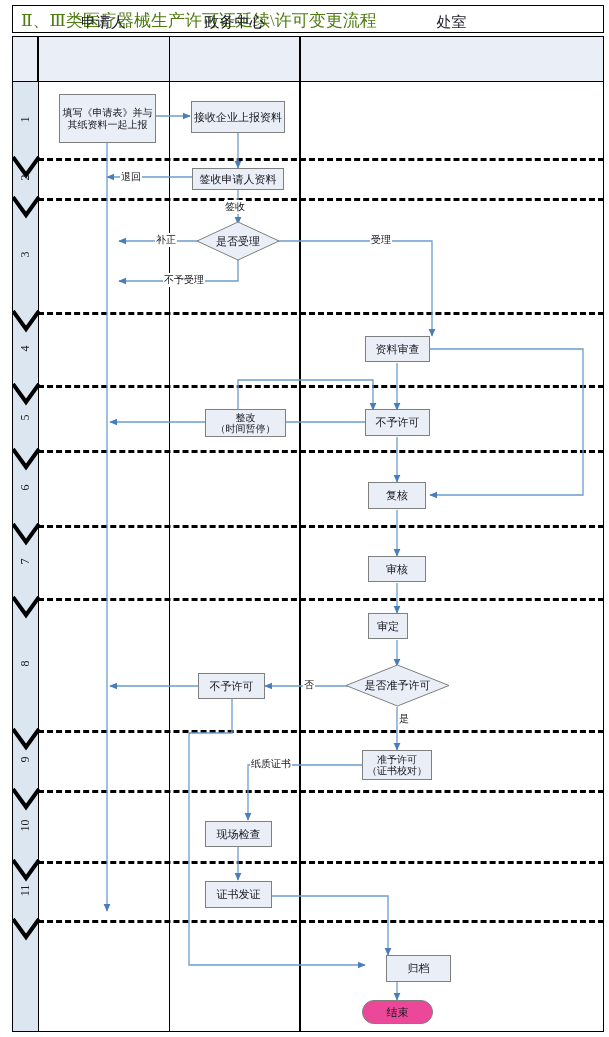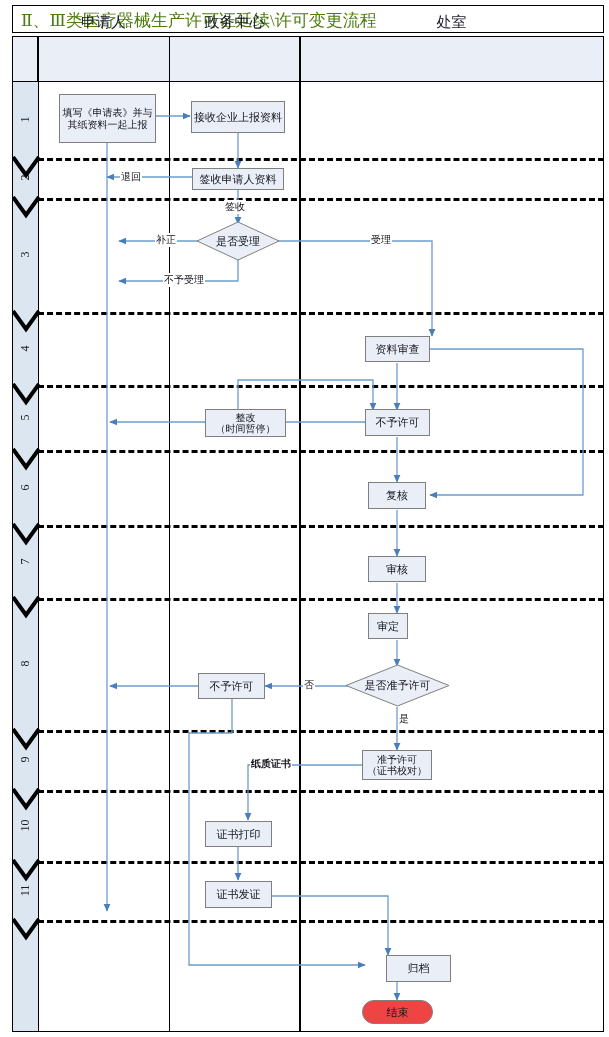--- a/index.html
+++ b/index.html
@@ -39,21 +39,21 @@
   .dash{position:absolute;left:38px;width:566px;height:0;
     border-top:3px dashed #000;}
 
   
   .box{position:absolute;box-sizing:border-box;border:1px solid #7f7f7f;
     background:#e9eef7;color:#14141e;font-size:11px;line-height:1.18;
     display:flex;align-items:center;justify-content:center;text-align:center;
     padding:1px 2px;}
   .box.sm{font-size:10px;}
   .term{position:absolute;box-sizing:border-box;border:1px solid #7f7f7f;
-    background:#ef4444;border-radius:14px;color:#14141e;font-size:11px;
+    background:#ec4899;border-radius:14px;color:#14141e;font-size:11px;
     display:flex;align-items:center;justify-content:center;}
 
   
   .dia{position:absolute;text-align:center;}
   .dia .lbl{position:absolute;left:0;top:0;width:100%;height:100%;
     display:flex;align-items:center;justify-content:center;
     font-size:11px;color:#14141e;white-space:nowrap;}
 
   
   #wires{position:absolute;left:0;top:0;width:609px;height:1037px;
@@ -261,30 +261,30 @@
     <div class="lbl">是否准予许可</div>
   </div>
 
   <div class="box" style="left:198px;top:673px;width:67px;height:26px;">不予许可</div>
 
   <div class="box sm" style="left:362px;top:750px;width:70px;height:30px;flex-direction:column;line-height:1.1;">
     <span>准予许可</span>
     <span>（证书校对）</span>
   </div>
 
-  <div class="box" style="left:205px;top:821px;width:67px;height:26px;">证书打印</div>
+  <div class="box" style="left:205px;top:821px;width:67px;height:26px;">现场检查</div>
 
   <div class="box" style="left:205px;top:881px;width:67px;height:27px;">证书发证</div>
 
   <div class="box" style="left:386px;top:955px;width:65px;height:27px;">归档</div>
 
   <div class="term" style="left:362px;top:1000px;width:71px;height:24px;">结束</div>
 
   <div class="elbl" style="left:120px;top:170px;">退回</div>
   <div class="elbl" style="left:224px;top:200px;">签收</div>
   <div class="elbl" style="left:155px;top:233px;">补正</div>
   <div class="elbl" style="left:370px;top:233px;">受理</div>
   <div class="elbl" style="left:163px;top:273px;">不予受理</div>
   <div class="elbl" style="left:303px;top:678px;">否</div>
   <div class="elbl" style="left:398px;top:712px;">是</div>
-  <div class="elbl" style="left:250px;top:757px;font-weight:bold;">纸质证书</div>
+  <div class="elbl" style="left:250px;top:757px;">纸质证书</div>
 
 </div>
 
 </body></html>

